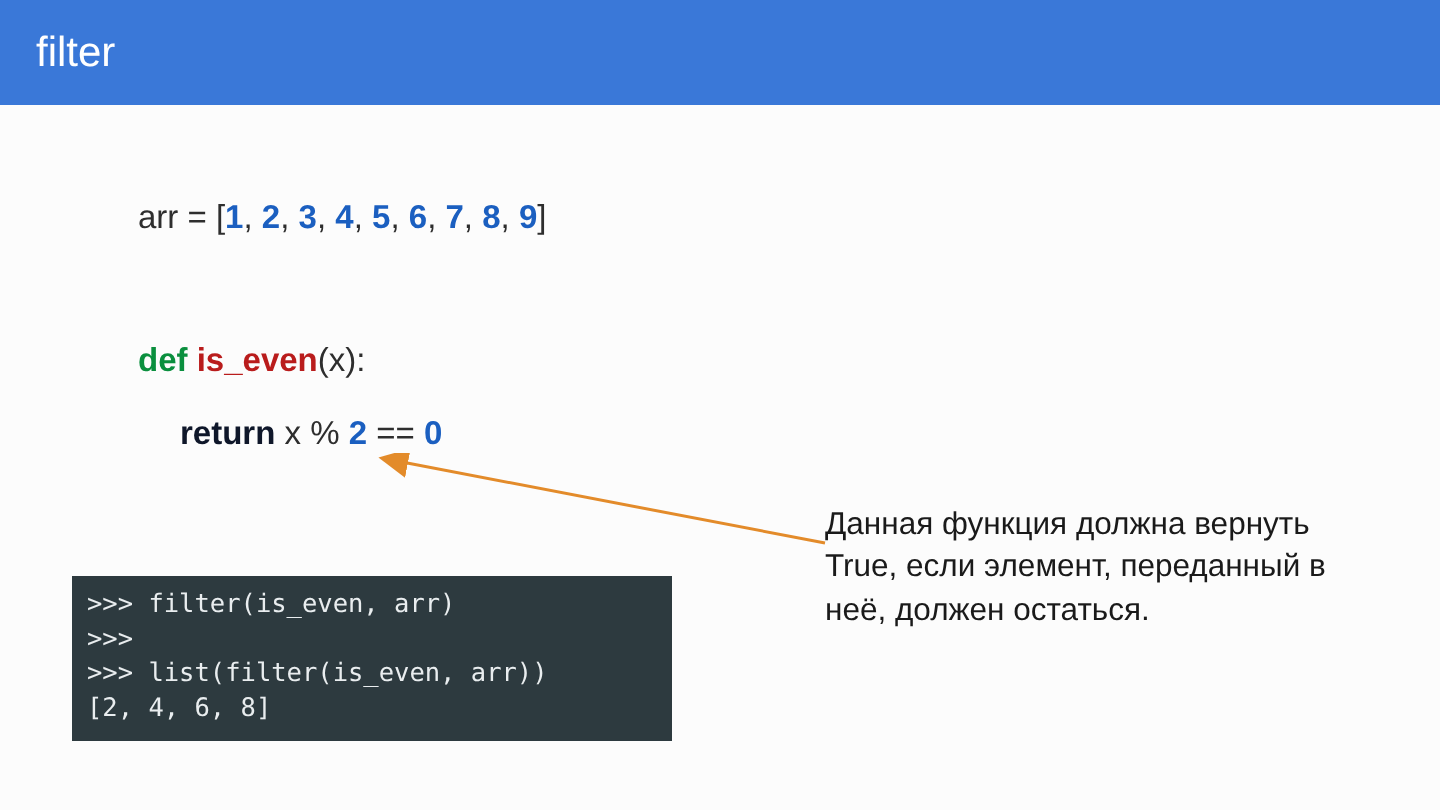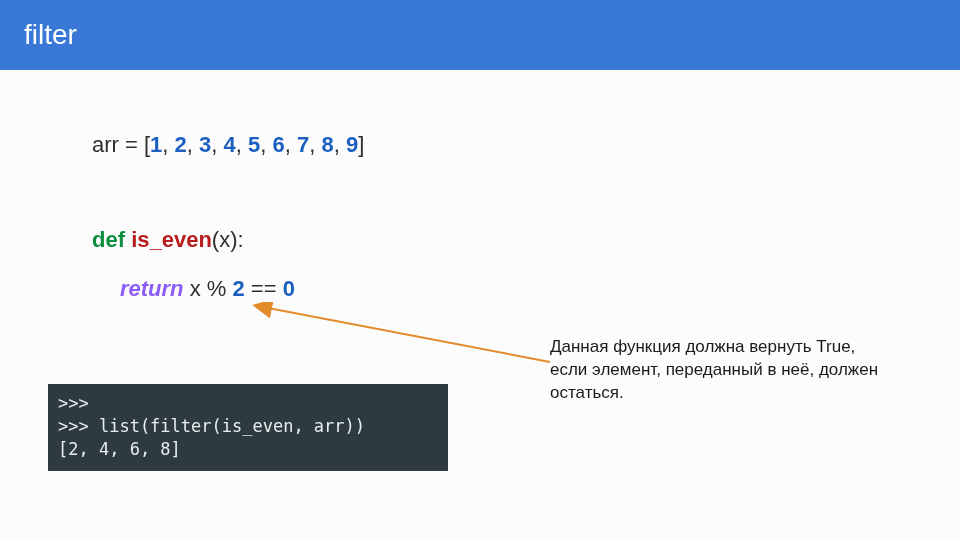--- a/index.html
+++ b/index.html
@@ -25,21 +25,21 @@
   }
   .code-area {
     position: absolute;
     left: 76px;
     top: 112px;
     font-size: 22px;
     line-height: 1.5;
     color: #2e2e2e;
   }
   .kw-def  { color: #0a8f3e; font-weight: 700; }
-  .kw-ret  { color: #8b5cf6; font-weight: 700; font-style: italic; }
+  .kw-ret  { color: #0f172a; font-weight: 700; }
   .fn-name { color: #b91c1c; font-weight: 700; }
   .fn-call { color: #246a3f; }
   .num     { color: #1b5fc0; font-weight: 700; }
   .numz    { color: #1b5fc0; font-weight: 700; }
   .op      { color: #2e2e2e; }
   .indent  { display: inline-block; width: 28px; }
   .code-line { margin: 16px; }
   .blank { height: 30px; }
 
   .console {
@@ -54,21 +54,21 @@
     line-height: 1.35;
     padding: 8px 10px 10px 10px;
   }
   .console-line { white-space: pre; }
 
   .note {
     position: absolute;
     left: 550px;
     top: 336px;
     width: 340px;
-    font-size: 17px;
+    font-size: 21px;
     line-height: 1.35;
     color: #1a1a1a;
   }
 
   .arrow-svg {
     position: absolute;
     left: 250px;
     top: 302px;
     width: 310px;
     height: 66px;
@@ -99,18 +99,19 @@
 <svg class="arrow-svg" viewBox="0 0 310 66">
   <defs>
     <marker id="ah" markerWidth="12" markerHeight="12" refX="2" refY="5" orient="auto">
       <path d="M0,0 L10,5 L0,10 Z" fill="#e38b2a"></path>
     </marker>
   </defs>
   <line x1="300" y1="60" x2="18" y2="6" stroke="#e38b2a" stroke-width="2" marker-end="url(#ah)"></line>
 </svg>
 
 <div class="console">
+  <div class="console-line">&gt;&gt;&gt; filter(is_even, arr)</div>
   <div class="console-line">&gt;&gt;&gt;</div>
   <div class="console-line">&gt;&gt;&gt; list(filter(is_even, arr))</div>
   <div class="console-line">[2, 4, 6, 8]</div>
 </div>
 
 <div class="note">Данная функция должна вернуть True, если элемент, переданный в неё, должен остаться.</div>
 
 </body></html>

